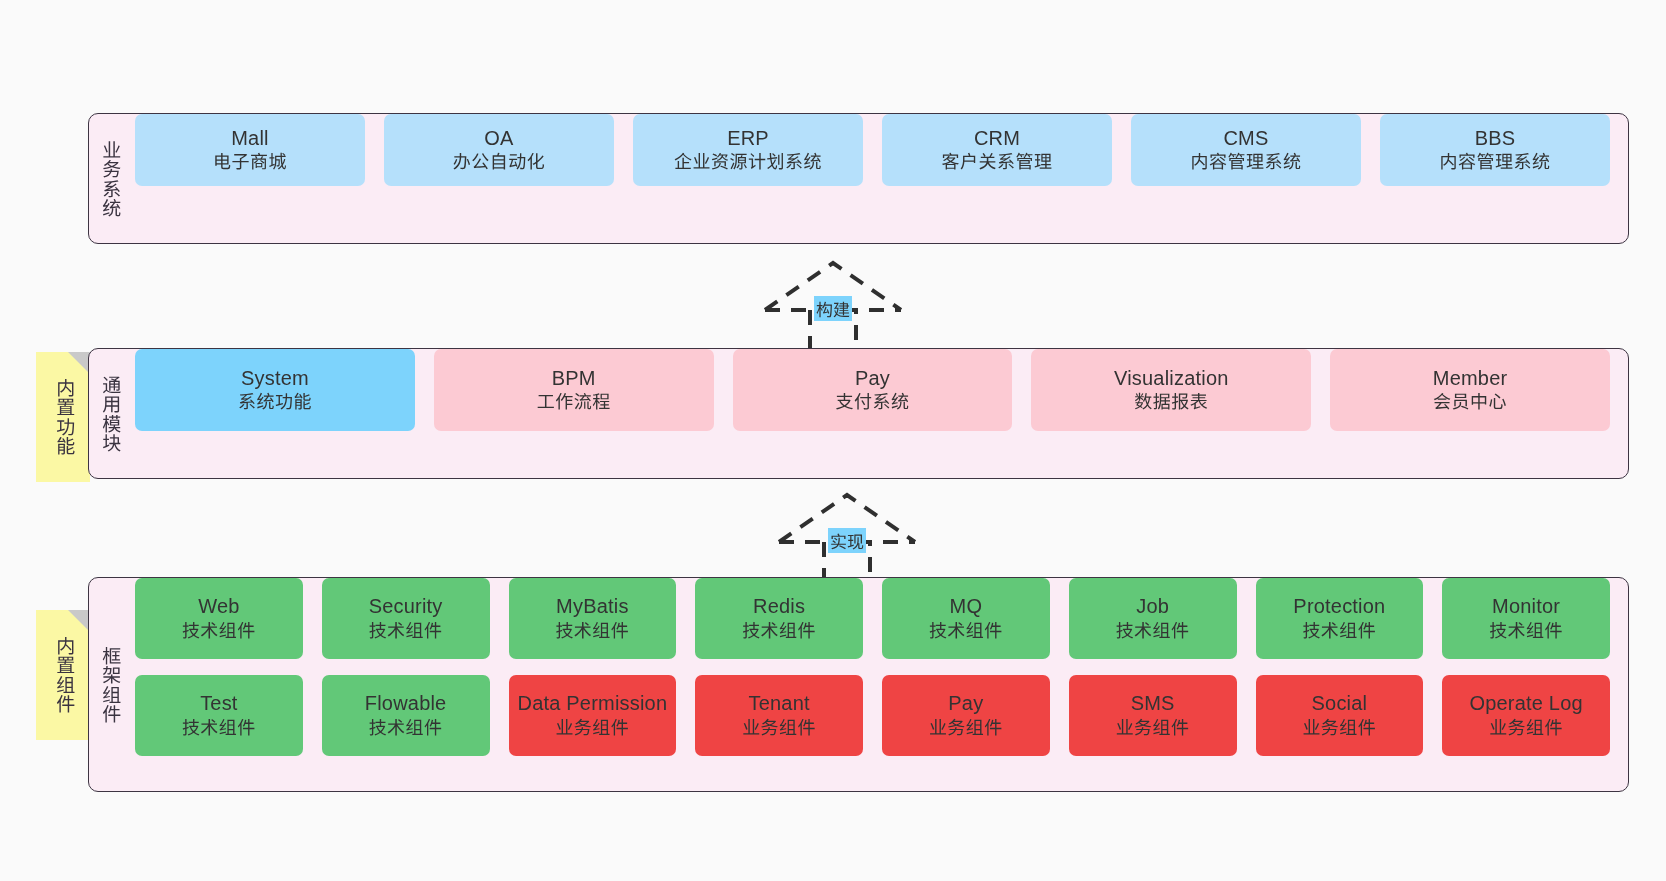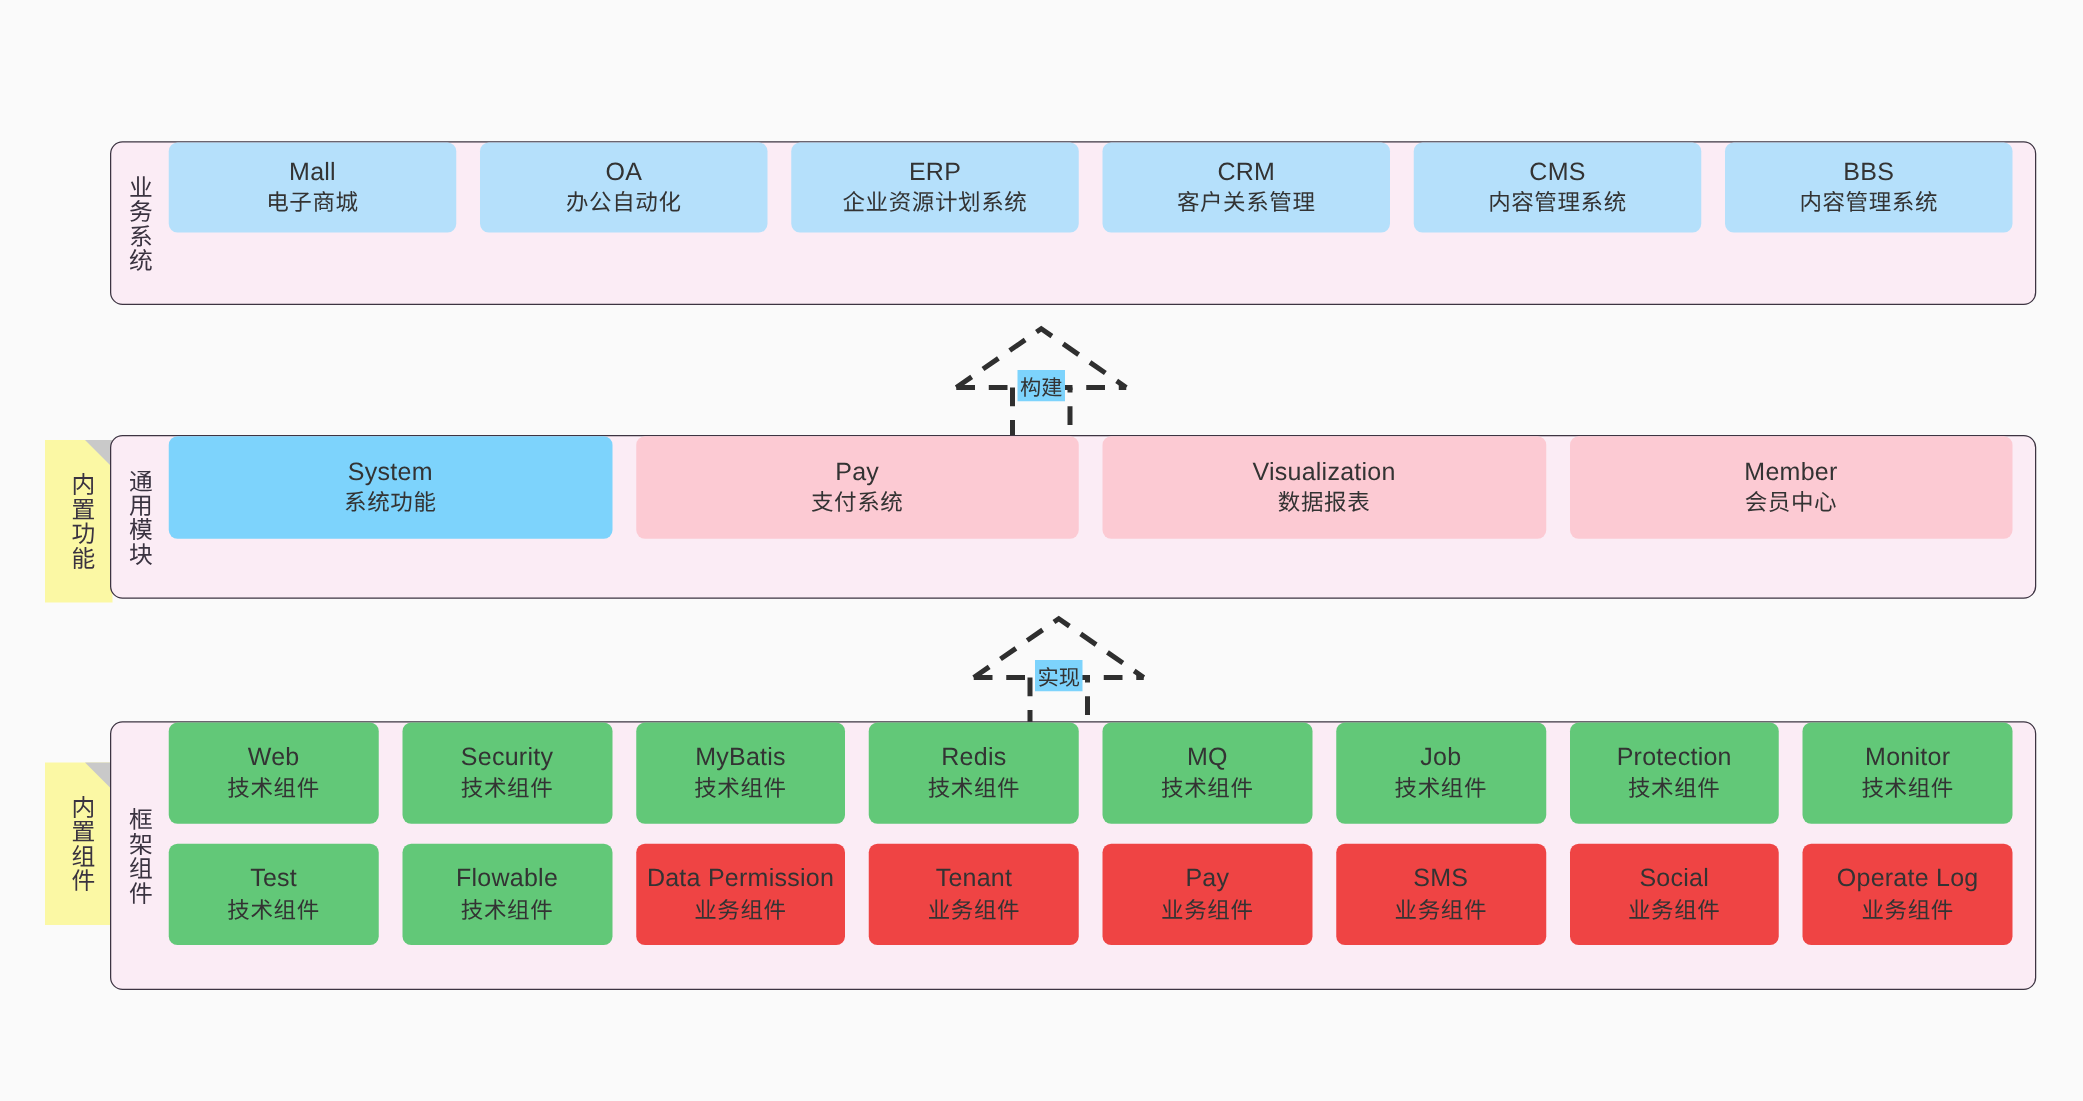--- a/index.html
+++ b/index.html
@@ -209,20 +209,24 @@
 
   <div class="layer" id="layer-modules">
     <div class="layer-title">通用模块</div>
     <div class="layer-body">
       <div class="row">
         <div class="node red">
           <span class="en">System</span>
           <span class="cn">系统功能</span>
         </div>
         <div class="node pink">
+          <span class="en">BPM</span>
+          <span class="cn">工作流程</span>
+        </div>
+        <div class="node pink">
           <span class="en">Pay</span>
           <span class="cn">支付系统</span>
         </div>
         <div class="node pink">
           <span class="en">Visualization</span>
           <span class="cn">数据报表</span>
         </div>
         <div class="node pink">
           <span class="en">Member</span>
           <span class="cn">会员中心</span>

